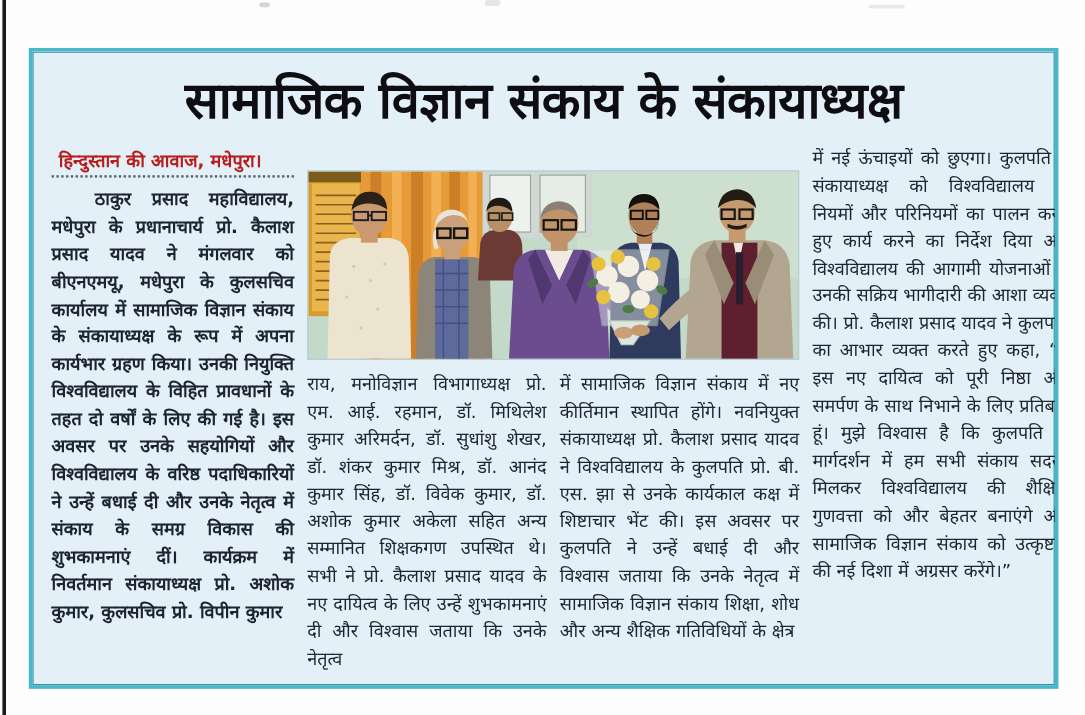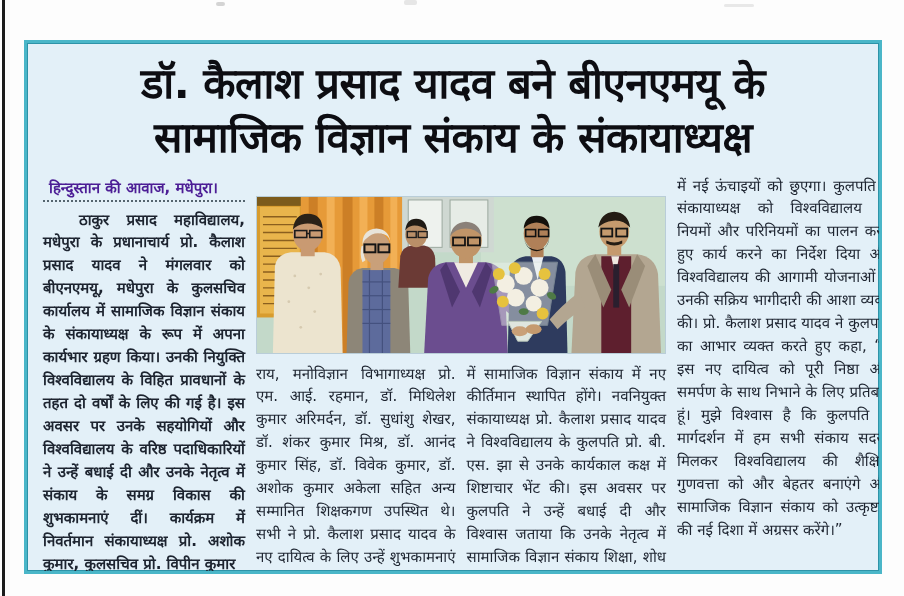--- a/index.html
+++ b/index.html
@@ -21,21 +21,21 @@
   }
   .headline{
     color:#0d0d12;font-weight:800;text-align:center;
     font-size:42px;line-height:1.28;margin:4px 0 10px 0;
     letter-spacing:-.5px;
   }
   .content-row{display:flex;gap:11px;}
   .colA{width:202px;flex:none;}
   .colMid{width:410px;flex:none;display:flex;flex-direction:column;}
   .colD{width:214px;flex:none;}
-  .byline{font-size:15px;font-weight:700;color:#4c1d95;padding-left:6px;margin:2px 0 3px 0;}
+  .byline{font-size:15px;font-weight:700;color:#b91c1c;padding-left:6px;margin:2px 0 3px 0;}
   .dotted-rule{border-top:2px dotted #55656f;height:0;margin:3px 0 7px 0;}
   .body-text{
     font-size:15px;line-height:1.53;color:#1d2430;text-align:justify;margin:0;
   }
   .indent-first{text-indent:36px;font-weight:bold;}
   .photo-wrap{margin-top:21px;width:410px;height:158px;flex:none;border:1px solid #b9cdd8;box-sizing:border-box;background:#c2d8c8;}
   .photo-wrap svg{display:block;width:100%;height:100%;}
   .mid-cols{display:flex;gap:11px;margin-top:9px;}
   .mid-cols .subcol{flex:1;}
 </style>
@@ -43,21 +43,20 @@
 <body>
 
 <div class="left-rule"></div>
 <div class="scan-artifact a1"></div>
 <div class="scan-artifact a2"></div>
 <div class="scan-artifact a3"></div>
 
 <div class="article-box">
 
   <div class="headline">
-    <div>डॉ. कैलाश प्रसाद यादव बने बीएनएमयू के</div>
     <div>सामाजिक विज्ञान संकाय के संकायाध्यक्ष</div>
   </div>
 
   <div class="content-row">
 
     <div class="colA">
       <div class="byline">हिन्दुस्तान की आवाज, मधेपुरा।</div>
       <div class="dotted-rule"></div>
       <p class="body-text indent-first">ठाकुर प्रसाद महाविद्यालय, मधेपुरा के प्रधानाचार्य प्रो. कैलाश प्रसाद यादव ने मंगलवार को बीएनएमयू, मधेपुरा के कुलसचिव कार्यालय में सामाजिक विज्ञान संकाय के संकायाध्यक्ष के रूप में अपना कार्यभार ग्रहण किया। उनकी नियुक्ति विश्वविद्यालय के विहित प्रावधानों के तहत दो वर्षों के लिए की गई है। इस अवसर पर उनके सहयोगियों और विश्वविद्यालय के वरिष्ठ पदाधिकारियों ने उन्हें बधाई दी और उनके नेतृत्व में संकाय के समग्र विकास की शुभकामनाएं दीं। कार्यक्रम में निवर्तमान संकायाध्यक्ष प्रो. अशोक कुमार, कुलसचिव प्रो. विपीन कुमार</p>
     </div>

